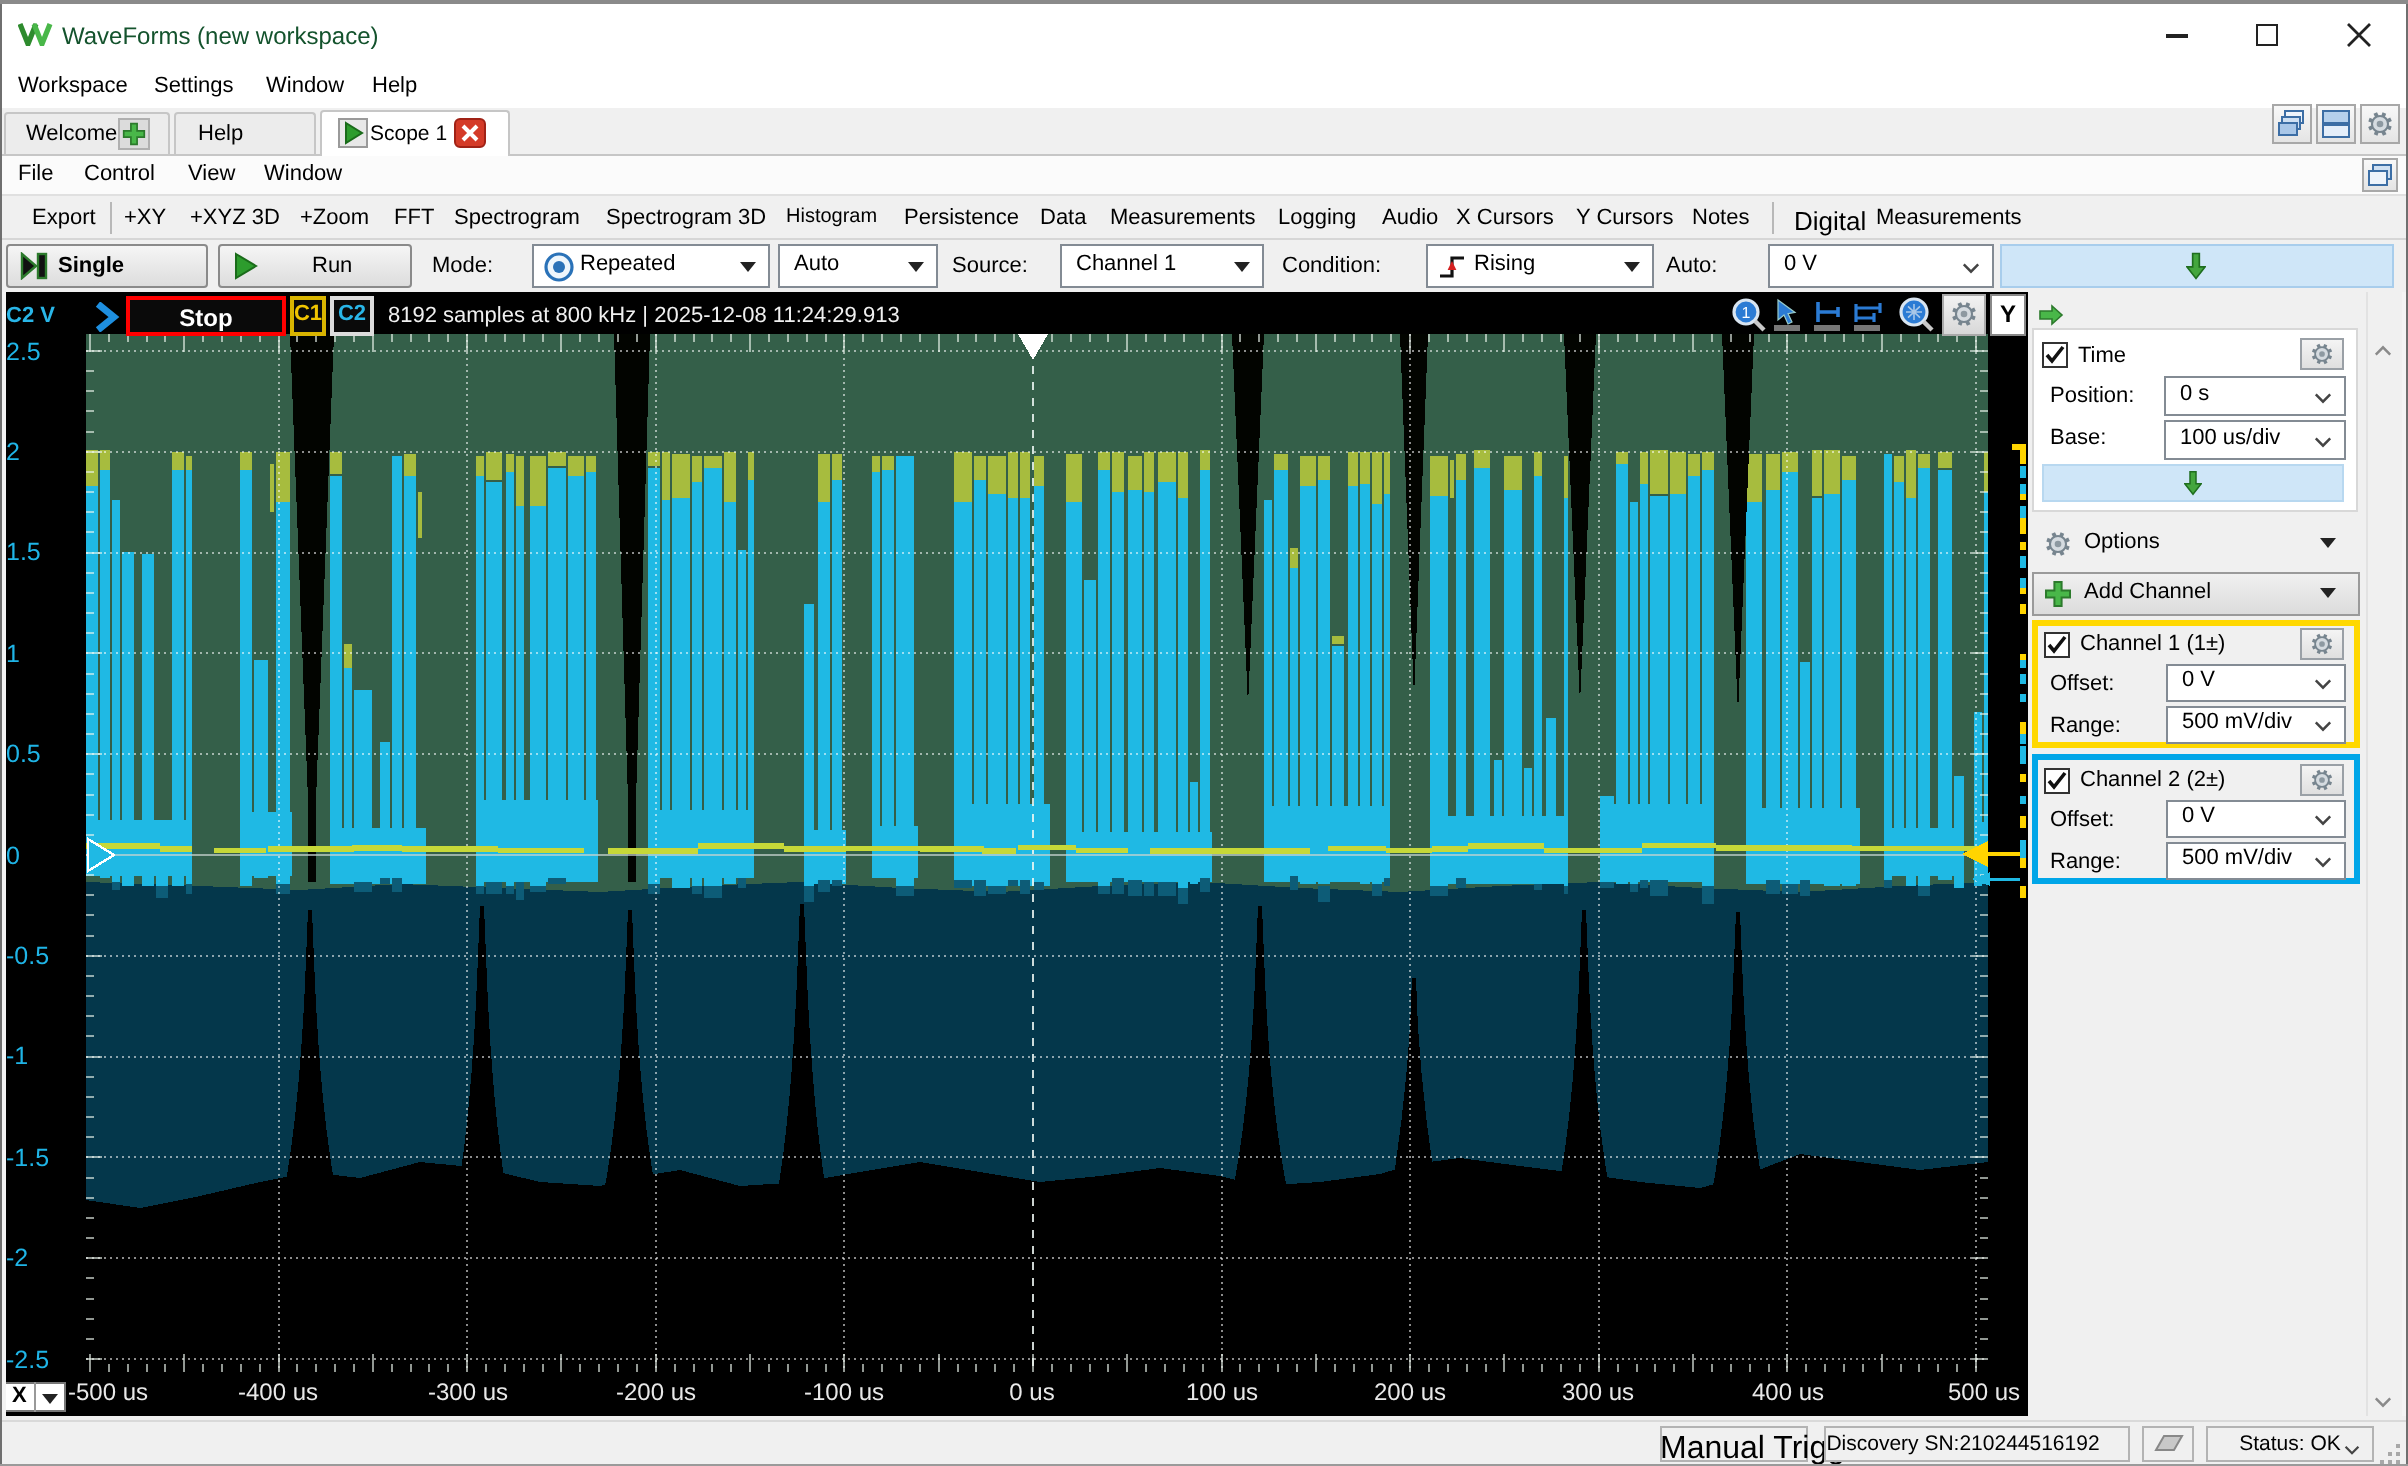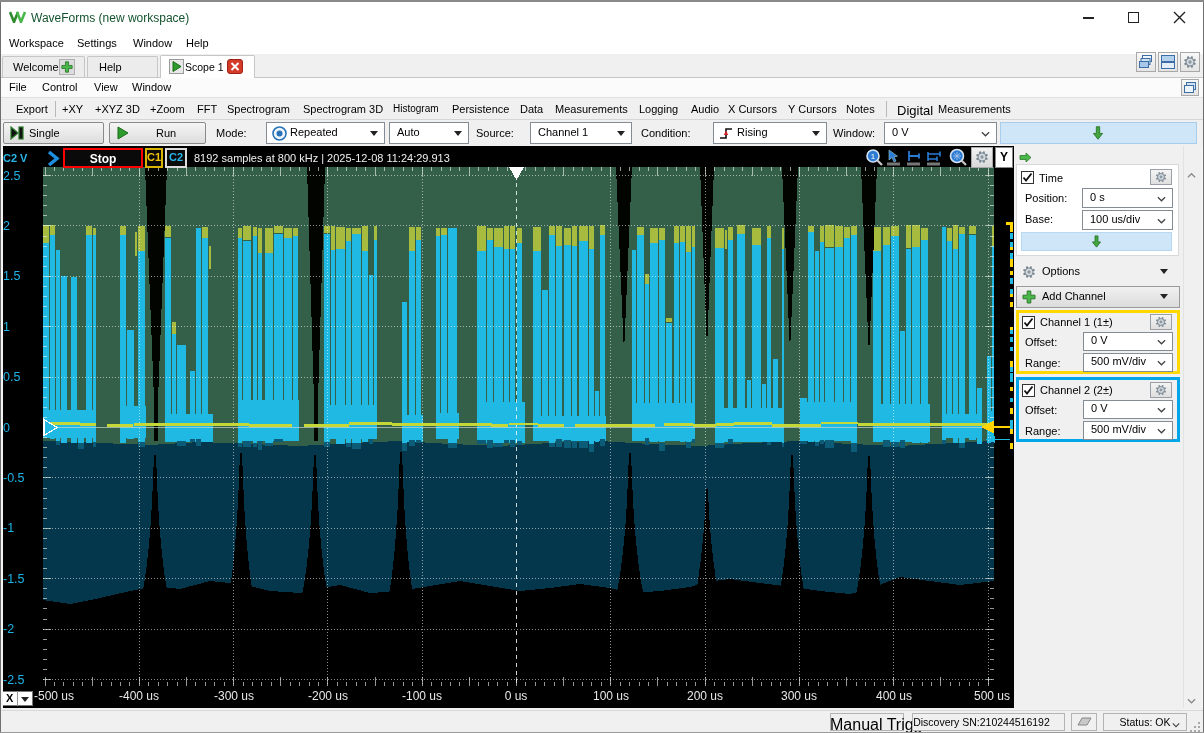--- a/index.html
+++ b/index.html
@@ -96,21 +96,21 @@
 <span style="position:absolute;left:897px;top:103px;font-size:13px;color:#000;font-weight:normal;white-space:nowrap;">Digital</span>
 <span style="position:absolute;left:938px;top:103px;font-size:11px;color:#000;font-weight:normal;white-space:nowrap;">Measurements</span>
 <div class="abs" style="left:55px;top:101px;width:1px;height:16px;background:#b8b8b8"></div>
 <div class="abs" style="left:886px;top:101px;width:1px;height:16px;background:#b8b8b8"></div>
 <div class="abs" style="left:1px;top:120px;width:1202px;height:26px;background:#f0f0f0"></div>
 <div class="abs" style="left:3px;top:122px;width:101px;height:22px;background:linear-gradient(#f5f5f5,#dddddd);border:1px solid #8a8a8a;border-radius:2px"></div>
 <svg class="abs" style="left:10px;top:126px" width="15" height="14" viewBox="0 0 15 14">
 <path d="M1 1 L8 7 L1 13 Z" fill="#111" stroke="#2c7a2c" stroke-width="1.2"></path>
 <rect x="9" y="1" width="4" height="12" fill="#111" stroke="#2c7a2c" stroke-width="1.2"></rect>
   </svg>
-<span style="position:absolute;left:29px;top:127px;font-size:11px;color:#000;font-weight:normal;white-space:nowrap;">Single</span>
+<span style="position:absolute;left:29px;top:127px;font-size:11px;color:#000;font-weight:bold;white-space:nowrap;">Single</span>
 <div class="abs" style="left:109px;top:122px;width:97px;height:22px;background:linear-gradient(#f5f5f5,#dddddd);border:1px solid #8a8a8a;border-radius:2px"></div>
 <svg class="abs" style="left:116px;top:126px" width="14" height="14" viewBox="0 0 14 14">
 <path d="M2 1 L12 7 L2 13 Z" fill="#2d9c2d" stroke="#1a6b1a" stroke-width="1"></path>
   </svg>
 <span style="position:absolute;left:134px;top:127px;font-size:11px;color:#000;font-weight:normal;white-space:nowrap;margin-left:22px;">Run</span>
 <span style="position:absolute;left:216px;top:127px;font-size:11px;color:#000;font-weight:normal;white-space:nowrap;">Mode:</span>
 <div style="position:absolute;left:266px;top:122px;width:119px;height:22px;background:#fff;border:1px solid #838b94;box-sizing:border-box"></div>
 <svg class="abs" style="left:272px;top:126px" width="15" height="15" viewBox="0 0 15 15">
     <circle cx="7.5" cy="7.5" r="6.5" fill="#eef6fc" stroke="#2a72b8" stroke-width="1.6"></circle>
     <circle cx="7.5" cy="7.5" r="3" fill="#2a72b8"></circle>
@@ -125,21 +125,21 @@
 <span style="position:absolute;left:538px;top:126px;font-size:11px">Channel 1</span>
 <div style="position:absolute;left:617px;top:131px;width:0;height:0;border-left:4px solid transparent;border-right:4px solid transparent;border-top:5px solid #222"></div>
 <span style="position:absolute;left:641px;top:127px;font-size:11px;color:#000;font-weight:normal;white-space:nowrap;">Condition:</span>
 <div style="position:absolute;left:713px;top:122px;width:114px;height:22px;background:#fff;border:1px solid #838b94;box-sizing:border-box"></div>
 <svg class="abs" style="left:719px;top:126px" width="15" height="15" viewBox="0 0 15 15">
     <path d="M1 12 L7 12 L7 3 L13 3" fill="none" stroke="#111" stroke-width="1.6"></path>
     <path d="M7 9 L4.8 9 L7 4.5 L9.2 9 Z" fill="#d42020"></path>
   </svg>
 <span style="position:absolute;left:737px;top:126px;font-size:11px">Rising</span>
 <div style="position:absolute;left:812px;top:131px;width:0;height:0;border-left:4px solid transparent;border-right:4px solid transparent;border-top:5px solid #222"></div>
-<span style="position:absolute;left:833px;top:127px;font-size:11px;color:#000;font-weight:normal;white-space:nowrap;">Window:</span>
+<span style="position:absolute;left:833px;top:127px;font-size:11px;color:#000;font-weight:normal;white-space:nowrap;">Auto:</span>
 <div style="position:absolute;left:884px;top:122px;width:113px;height:22px;background:#fff;border:1px solid #838b94;box-sizing:border-box"></div>
 <span style="position:absolute;left:892px;top:126px;font-size:11px">0 V</span>
 <svg style="position:absolute;left:981px;top:131px" width="9" height="6" viewBox="0 0 10 6">
     <polyline points="1,1 5,5 9,1" fill="none" stroke="#444" stroke-width="1.4"></polyline>
   </svg>
 <div class="abs" style="left:1000px;top:122px;width:197px;height:22px;background:#cfe6f8;border:1px solid #a8cdec"></div>
 <svg style="position:absolute;left:1093px;top:125px" width="10" height="16" viewBox="0 0 12 17">
     <path d="M4 1h4v8h3.5L6 16 0.5 9H4z" fill="#44a63e" stroke="#1f6e1f" stroke-width="1"></path>
   </svg>
 <div class="abs" style="left:0px;top:146px;width:1014px;height:562px;background:#000"></div>

